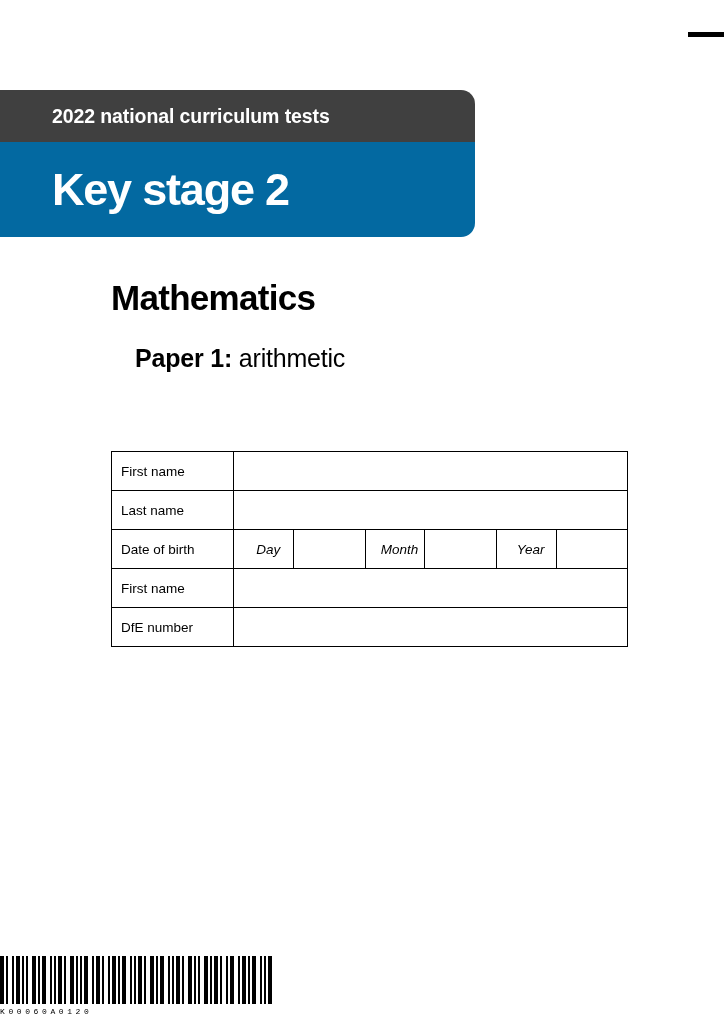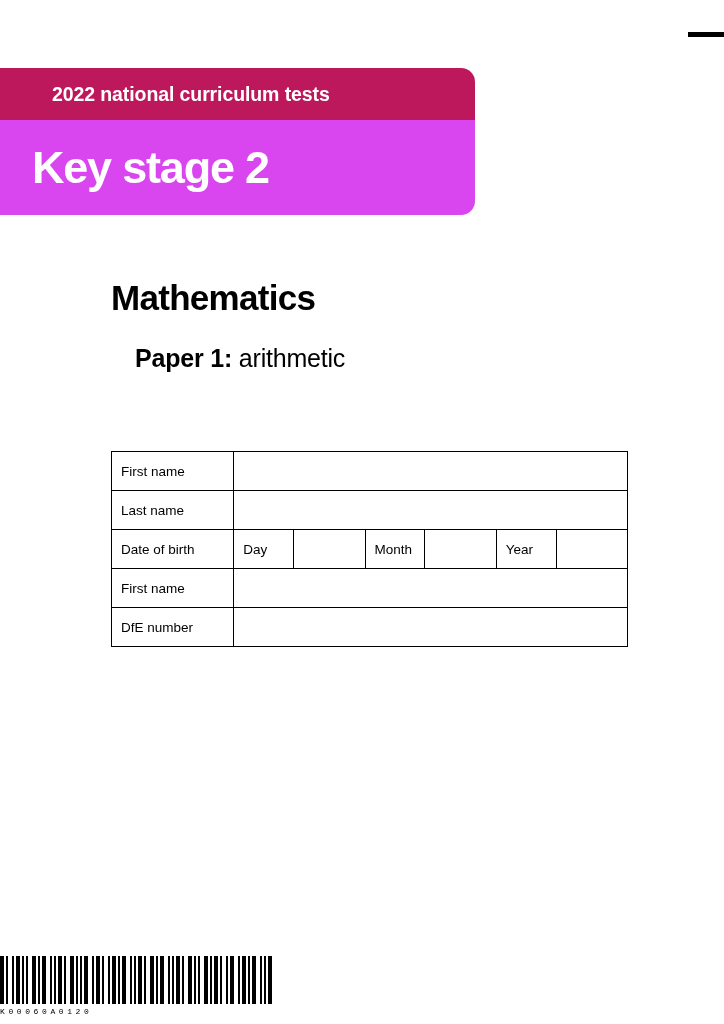--- a/index.html
+++ b/index.html
@@ -26,42 +26,43 @@
   }
 
   
   .header {
     position: absolute;
     top: 68px;
     left: 0;
     width: 475px;
   }
   .header-top {
-    background: #be185d;
+    background: #404040;
     color: #ffffff;
     height: 52px;
     border-top-right-radius: 14px;
     display: flex;
     align-items: center;
     padding-left: 52px;
     box-sizing: border-box;
+    margin-top: 22px;
   }
   .header-top-text {
     font-size: 19.5px;
     font-weight: bold;
     letter-spacing: -0.1px;
   }
   .header-bottom {
-    background: #d946ef;
+    background: #0369a1;
     color: #ffffff;
     height: 95px;
     border-bottom-right-radius: 14px;
     display: flex;
     align-items: center;
-    padding-left: 32px;
+    padding-left: 52px;
     box-sizing: border-box;
   }
   .header-bottom-text {
     font-size: 45px;
     font-weight: bold;
     letter-spacing: -1.2px;
     line-height: 1;
   }
 
   
@@ -106,21 +107,22 @@
     vertical-align: middle;
   }
   .details td.label {
     width: 123px;
   }
   .details td.value {
     width: 394px;
   }
   .dob-lbl {
     width: 60px;
-    text-align: left;
+    text-align: center;
+    font-style: italic;
   }
   .dob-box {
     width: 72px;
   }
 
   
   .barcode-wrap {
     position: absolute;
     top: 942px;
     left: 0;

